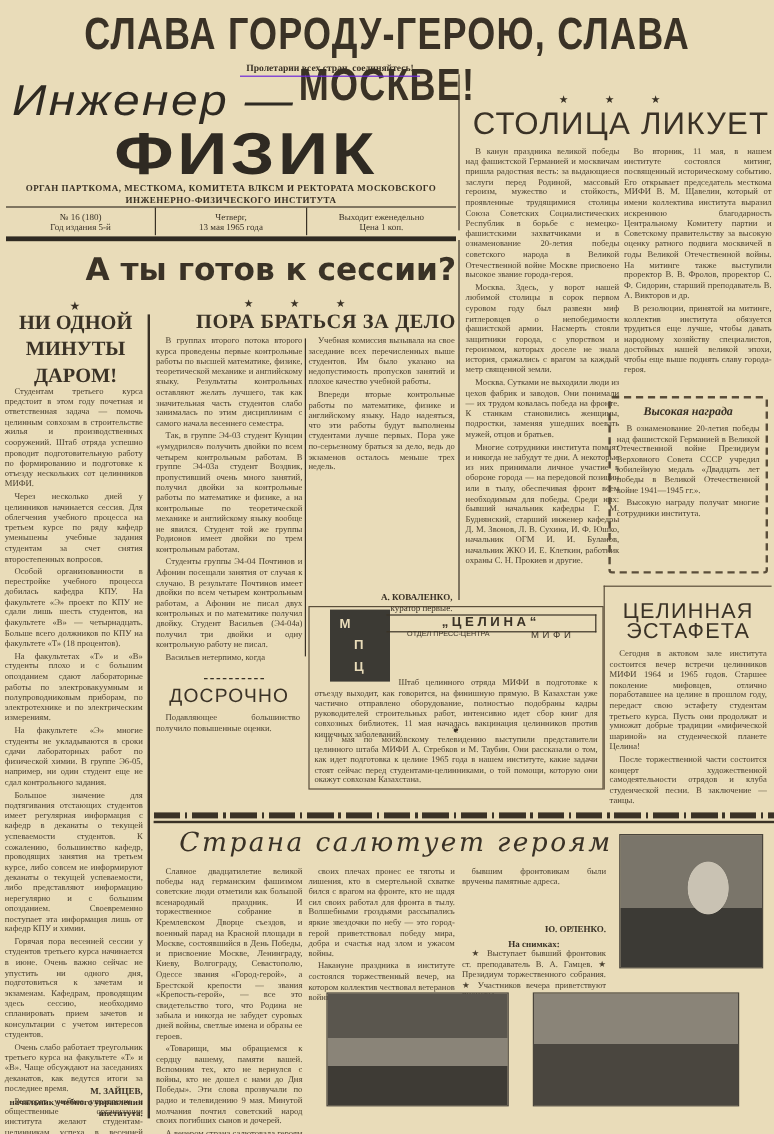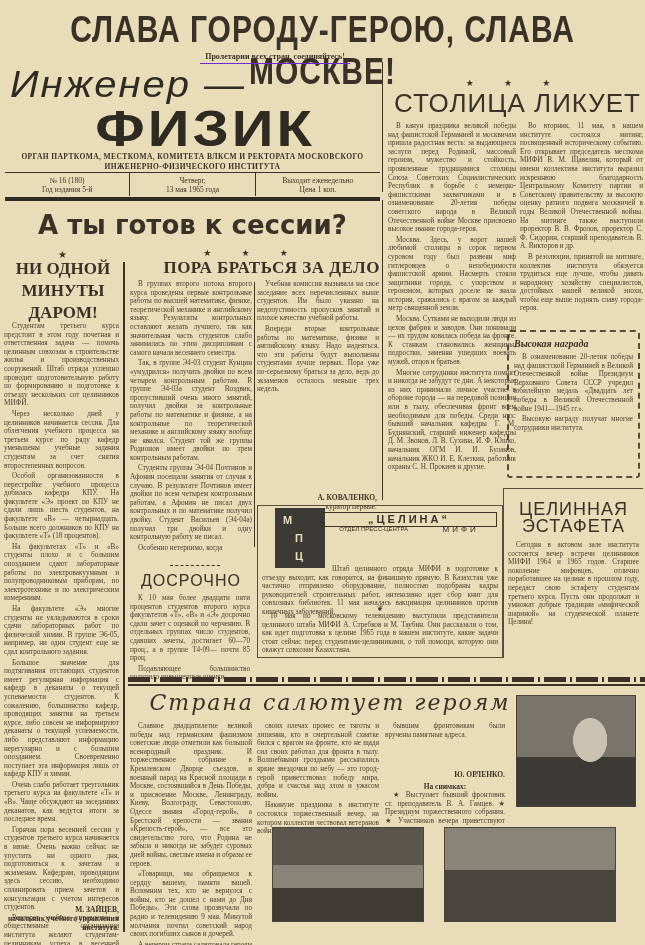--- a/index.html
+++ b/index.html
@@ -67,32 +67,32 @@
     font-weight: normal;
   }
   #stolitsa-col1 { left: 388px; top: 122px; width: 128px; }
   #stolitsa-col2 { left: 520px; top: 122px; width: 123px; }
 
   
   #award-box {
     left: 507px; top: 330px; width: 133px; height: 148px;
     border: 2px dashed #5a4e3a; border-radius: 3px; padding: 6px 5px;
   }
-  #award-title { font-style: italic; font-weight: bold; font-size: 10px; margin-bottom: 4px; }
+  #award-title { font-style: italic; font-weight: bold; font-size: 10px; text-align: center; margin-bottom: 4px; }
 
   
   #estafeta-box { left: 503px; top: 488px; width: 140px; height: 170px; border: 1px solid #5a4e3a; border-bottom: none; border-right:none; padding: 6px 4px; }
   #estafeta-title {
     text-align: center; font-family: "Liberation Sans", sans-serif; font-size: 18px;
     line-height: 17px; letter-spacing: 1px; margin: 6px 0 6px;
   }
 
   
   #session-title {
-    left: 5px; top: 210px; width: 375px; text-align: center;
+    left: 5px; top: 210px; width: 375px; text-align: right;
     font-family: "DejaVu Sans", sans-serif; font-weight: bold; font-size: 26px;
   }
   #ni-odnoy-star { left: 5px; top: 249px; width: 115px; text-align: center; font-size: 10px; }
   #ni-odnoy-title {
     left: 3px; top: 258px; width: 120px; text-align: center;
     font-family: "Liberation Serif", serif; font-weight: bold; font-size: 17px; line-height: 22px;
   }
   #ni-odnoy-text { left: 4px; top: 322px; width: 115px; }
 
   #pora-stars { left: 125px; top: 248px; width: 255px; text-align: center; font-size: 9px; letter-spacing: 14px; }
@@ -204,64 +204,64 @@
   </div>
 </div>
 
 <div id="estafeta-box" class="abs">
   <div id="estafeta-title">
     <div>ЦЕЛИННАЯ</div>
     <div>ЭСТАФЕТА</div>
   </div>
   <div class="txt">
     <p>Сегодня в актовом зале института состоится вечер встречи целинников МИФИ 1964 и 1965 годов. Старшее поколение мифовцев, отлично поработавшее на целине в прошлом году, передаст свою эстафету студентам третьего курса. Пусть они продолжат и умножат добрые традиции «мифической шариной» на студенческой планете Целина!</p>
+    <p>После торжественной части состоится концерт художественной самодеятельности отрядов и клуба студенческой песни. В заключение — танцы.</p>
   </div>
 </div>
 
 <div id="session-title" class="abs">А ты готов к сессии?</div>
 
 <div id="ni-odnoy-star" class="abs">★</div>
 <div id="ni-odnoy-title" class="abs">НИ ОДНОЙ МИНУТЫ ДАРОМ!</div>
 <div id="ni-odnoy-text" class="abs txt">
   <p>Студентам третьего курса предстоит в этом году почетная и ответственная задача — помочь целинным совхозам в строительстве жилья и производственных сооружений. Штаб отряда успешно проводит подготовительную работу по формированию и подготовке к отъезду нескольких сот целинников МИФИ.</p>
   <p>Через несколько дней у целинников начинается сессия. Для облегчения учебного процесса на третьем курсе по ряду кафедр уменьшены учебные задания студентам за счет снятия второстепенных вопросов.</p>
   <p>Особой организованности в перестройке учебного процесса добилась кафедра КПУ. На факультете «Э» проект по КПУ не сдали лишь шесть студентов, на факультете «В» — четырнадцать. Больше всего должников по КПУ на факультете «Т» (18 процентов).</p>
   <p>На факультетах «Т» и «В» студенты плохо и с большим опозданием сдают лабораторные работы по электровакуумным и полупроводниковым приборам, по электротехнике и по электрическим измерениям.</p>
   <p>На факультете «Э» многие студенты не укладываются в сроки сдачи лабораторных работ по физической химии. В группе Э6-05, например, ни один студент еще не сдал контрольного задания.</p>
   <p>Большое значение для подтягивания отстающих студентов имеет регулярная информация с кафедр в деканаты о текущей успеваемости студентов. К сожалению, большинство кафедр, проводящих занятия на третьем курсе, либо совсем не информируют деканаты о текущей успеваемости, либо представляют информацию нерегулярно и с большим опозданием. Своевременно поступает эта информация лишь от кафедр КПУ и химии.</p>
+  <p>Горячая пора весенней сессии у студентов третьего курса начинается в июне. Очень важно сейчас не упустить ни одного дня, подготовиться к зачетам и экзаменам. Кафедрам, проводящим здесь сессию, необходимо спланировать прием зачетов и консультации с учетом интересов студентов.</p>
   <p>Очень слабо работает треугольник третьего курса на факультете «Т» и «В». Чаще обсуждают на заседаниях деканатов, как ведутся итоги за последнее время.</p>
-  <p>Горячая пора весенней сессии у студентов третьего курса начинается в июне. Очень важно сейчас не упустить ни одного дня, подготовиться к зачетам и экзаменам. Кафедрам, проводящим здесь сессию, необходимо спланировать прием зачетов и консультации с учетом интересов студентов.</p>
   <p>Ректорат, учебное управление и общественные организации института желают студентам-целинникам успеха в весенней зачетной и экзаменационной сессии.</p>
 </div>
 <div id="zaitsev-sign" class="abs">
   <div>М. ЗАЙЦЕВ,</div>
   <div>начальник учебного управления института.</div>
 </div>
 
 <div id="pora-stars" class="abs">★ ★ ★</div>
 <div id="pora-title" class="abs">ПОРА БРАТЬСЯ ЗА ДЕЛО</div>
 <div id="pora-col1" class="abs txt">
   <p>В группах второго потока второго курса проведены первые контрольные работы по высшей математике, физике, теоретической механике и английскому языку. Результаты контрольных оставляют желать лучшего, так как значительная часть студентов слабо занималась по этим дисциплинам с самого начала весеннего семестра.</p>
   <p>Так, в группе Э4-03 студент Кунцин «умудрился» получить двойки по всем четырем контрольным работам. В группе Э4-03а студент Воздвик, пропустивший очень много занятий, получил двойки за контрольные работы по математике и физике, а на контрольные по теоретической механике и английскому языку вообще не явился. Студент той же группы Родионов имеет двойки по трем контрольным работам.</p>
   <p>Студенты группы Э4-04 Почтинов и Афонин посещали занятия от случая к случаю. В результате Почтинов имеет двойки по всем четырем контрольным работам, а Афонин не писал двух контрольных и по математике получил двойку. Студент Васильев (Э4-04а) получил три двойки и одну контрольную работу не писал.</p>
-  <p>Особенно нетерпимо, когда</p>
+  <p>Васильев нетерпимо, когда</p>
 </div>
 <div id="pora-col2" class="abs txt">
   <p>Учебная комиссия вызывала на свое заседание всех перечисленных выше студентов. Им было указано на недопустимость пропусков занятий и плохое качество учебной работы.</p>
   <p>Впереди вторые контрольные работы по математике, физике и английскому языку. Надо надеяться, что эти работы будут выполнены студентами лучше первых. Пора уже по-серьезному браться за дело, ведь до экзаменов осталось меньше трех недель.</p>
 </div>
 <div id="pora-sign" class="abs">
   <div style="font-weight:bold">А. КОВАЛЕНКО,</div>
   <div>куратор первые.</div>
 </div>
 
 <div id="dosrochno-rule" class="abs"></div>
 <div id="dosrochno-title" class="abs">ДОСРОЧНО</div>
 <div id="dosrochno-text" class="abs txt">
-  <p>К 10 мая более двадцати пяти процентов студентов второго курса факультетов «Т», «В» и «Э» досрочно сдали зачет с оценкой по черчению. В отдельных группах число студентов, сдавших зачеты, достигает 60—70 проц., а в группе Т4-09— почти 85 проц.</p>
   <p>Подавляющее большинство получило повышенные оценки.</p>
 </div>
 
 <div id="tselina-box" class="abs"></div>
 <div id="tselina-logo" class="abs">
   <span style="left:8px; top:6px;">М</span>
   <span style="left:20px; top:24px;">П</span>
   <span style="left:20px; top:42px;">Ц</span>
 </div>
 <div id="tselina-banner" class="abs">

